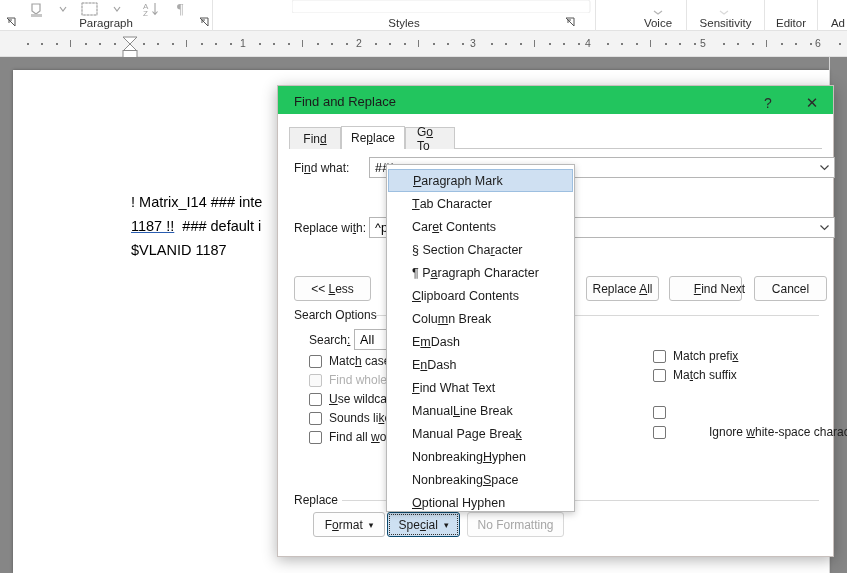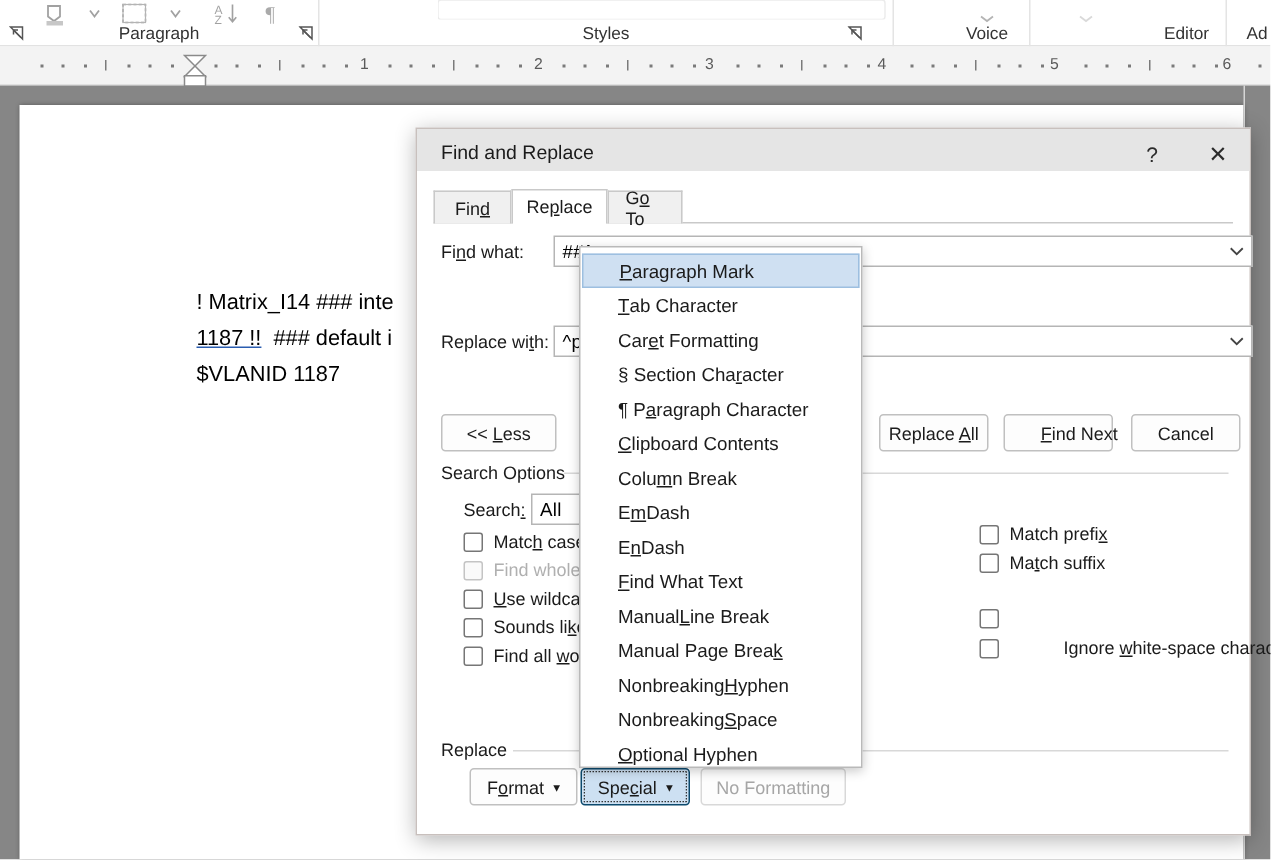--- a/index.html
+++ b/index.html
@@ -88,21 +88,21 @@
 
   
   .dialog {
     position:absolute; left:277px; top:85px; width:557px; height:472px;
     background:#ffffff;
     border:1px solid #c8c0bd;
     box-shadow: 0 3px 14px rgba(0,0,0,.30);
   }
   .dlg-title {
     position:absolute; left:0; top:0; width:555px; height:28px;
-    background:#e5e5e5;
+    background:#22c55e;
     display:flex; align-items:center;
   }
   .dlg-title-text {
     position:absolute; left:16px; top:8px;
     font-size:13px; color:#1b1b1b;
   }
   .dlg-help, .dlg-close {
     position:absolute; top:0; height:33px; width:38px;
     display:flex; align-items:center; justify-content:center;
     font-size:14px; color:#2b2b2b; cursor:default;
@@ -268,20 +268,23 @@
       <svg width="11" height="11" viewBox="0 0 11 11">
           <path d="M1 1 L9 1 L9 9 Z" fill="none" stroke="#555" stroke-width="1"></path>
           <path d="M8 8 L3 3" stroke="#555" stroke-width="1"></path>
           <path d="M3 3 L6 3 M3 3 L3 6" stroke="#555" stroke-width="1"></path>
         </svg>
     </span>
   </div>
 
   <div class="rb-group" style="left:630px;width:57px;">
     <span class="rb-label">Voice</span>
+  </div>
+  <div class="rb-group" style="left:687px;width:78px;">
+    <span class="rb-label">Sensitivity</span>
   </div>
   <div class="rb-group" style="left:765px;width:53px;">
     <span class="rb-label">Editor</span>
   </div>
   <div class="rb-group" style="left:818px;width:40px;border-right:none;">
     <span class="rb-label">Ad</span>
   </div>
 </div>
 
 <div class="ruler">
@@ -500,21 +503,21 @@
       <span>aragraph Mark</span>
     </div>
     <div class="menu-item">
       <span></span>
       <span class="u">T</span>
       <span>ab Character</span>
     </div>
     <div class="menu-item">
       <span>Car</span>
       <span class="u">e</span>
-      <span>t Formatting</span>
+      <span>t Contents</span>
     </div>
     <div class="menu-item">
       <span>§ Section Cha</span>
       <span class="u">r</span>
       <span>acter</span>
     </div>
     <div class="menu-item">
       <span>¶ P</span>
       <span class="u">a</span>
       <span>ragraph Character</span>

